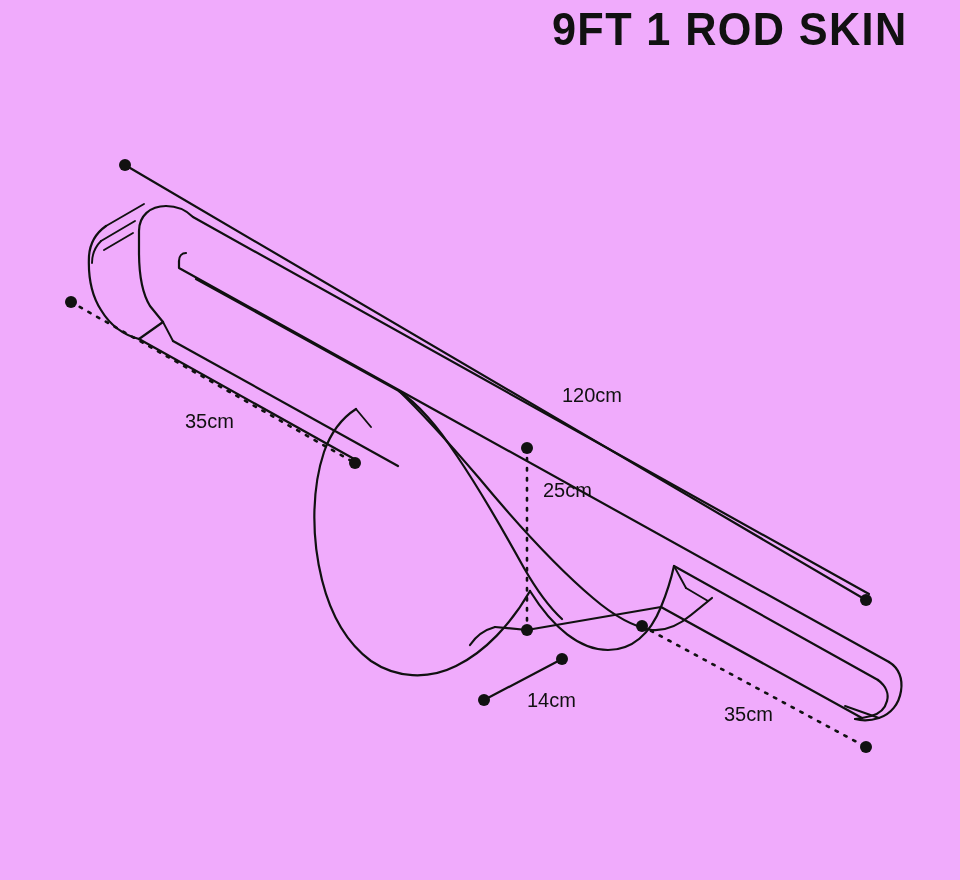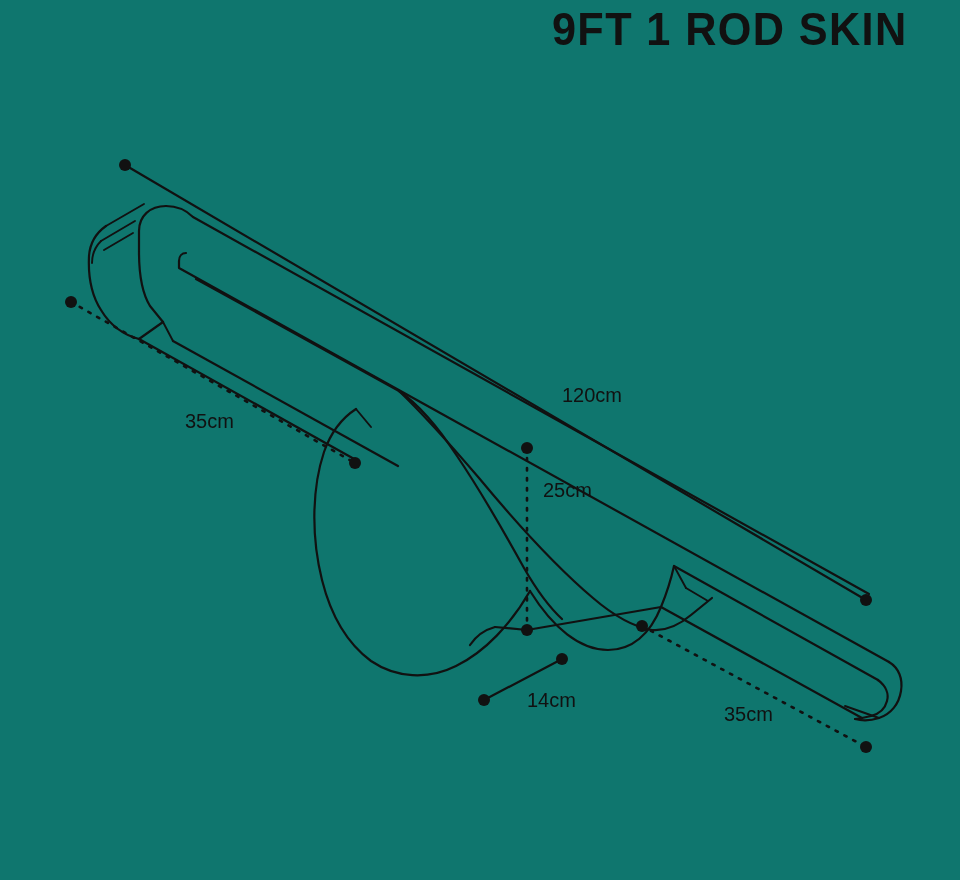--- a/index.html
+++ b/index.html
@@ -12,21 +12,21 @@
     width: 960px;
     height: 880px;
     position: relative;
     overflow: hidden;
     font-family: "Liberation Sans", sans-serif;
     color: #000000;
   }
   #page {
     position: absolute;
     inset: 0;
-    background: #0f766e;
+    background: #f0abfc;
   }
   #product-title {
     position: absolute;
     right: 52px;
     top: 4px;
     font-family: "Liberation Sans", sans-serif;
     font-size: 47px;
     font-weight: 700;
     letter-spacing: 1.5px;
     color: #111111;

